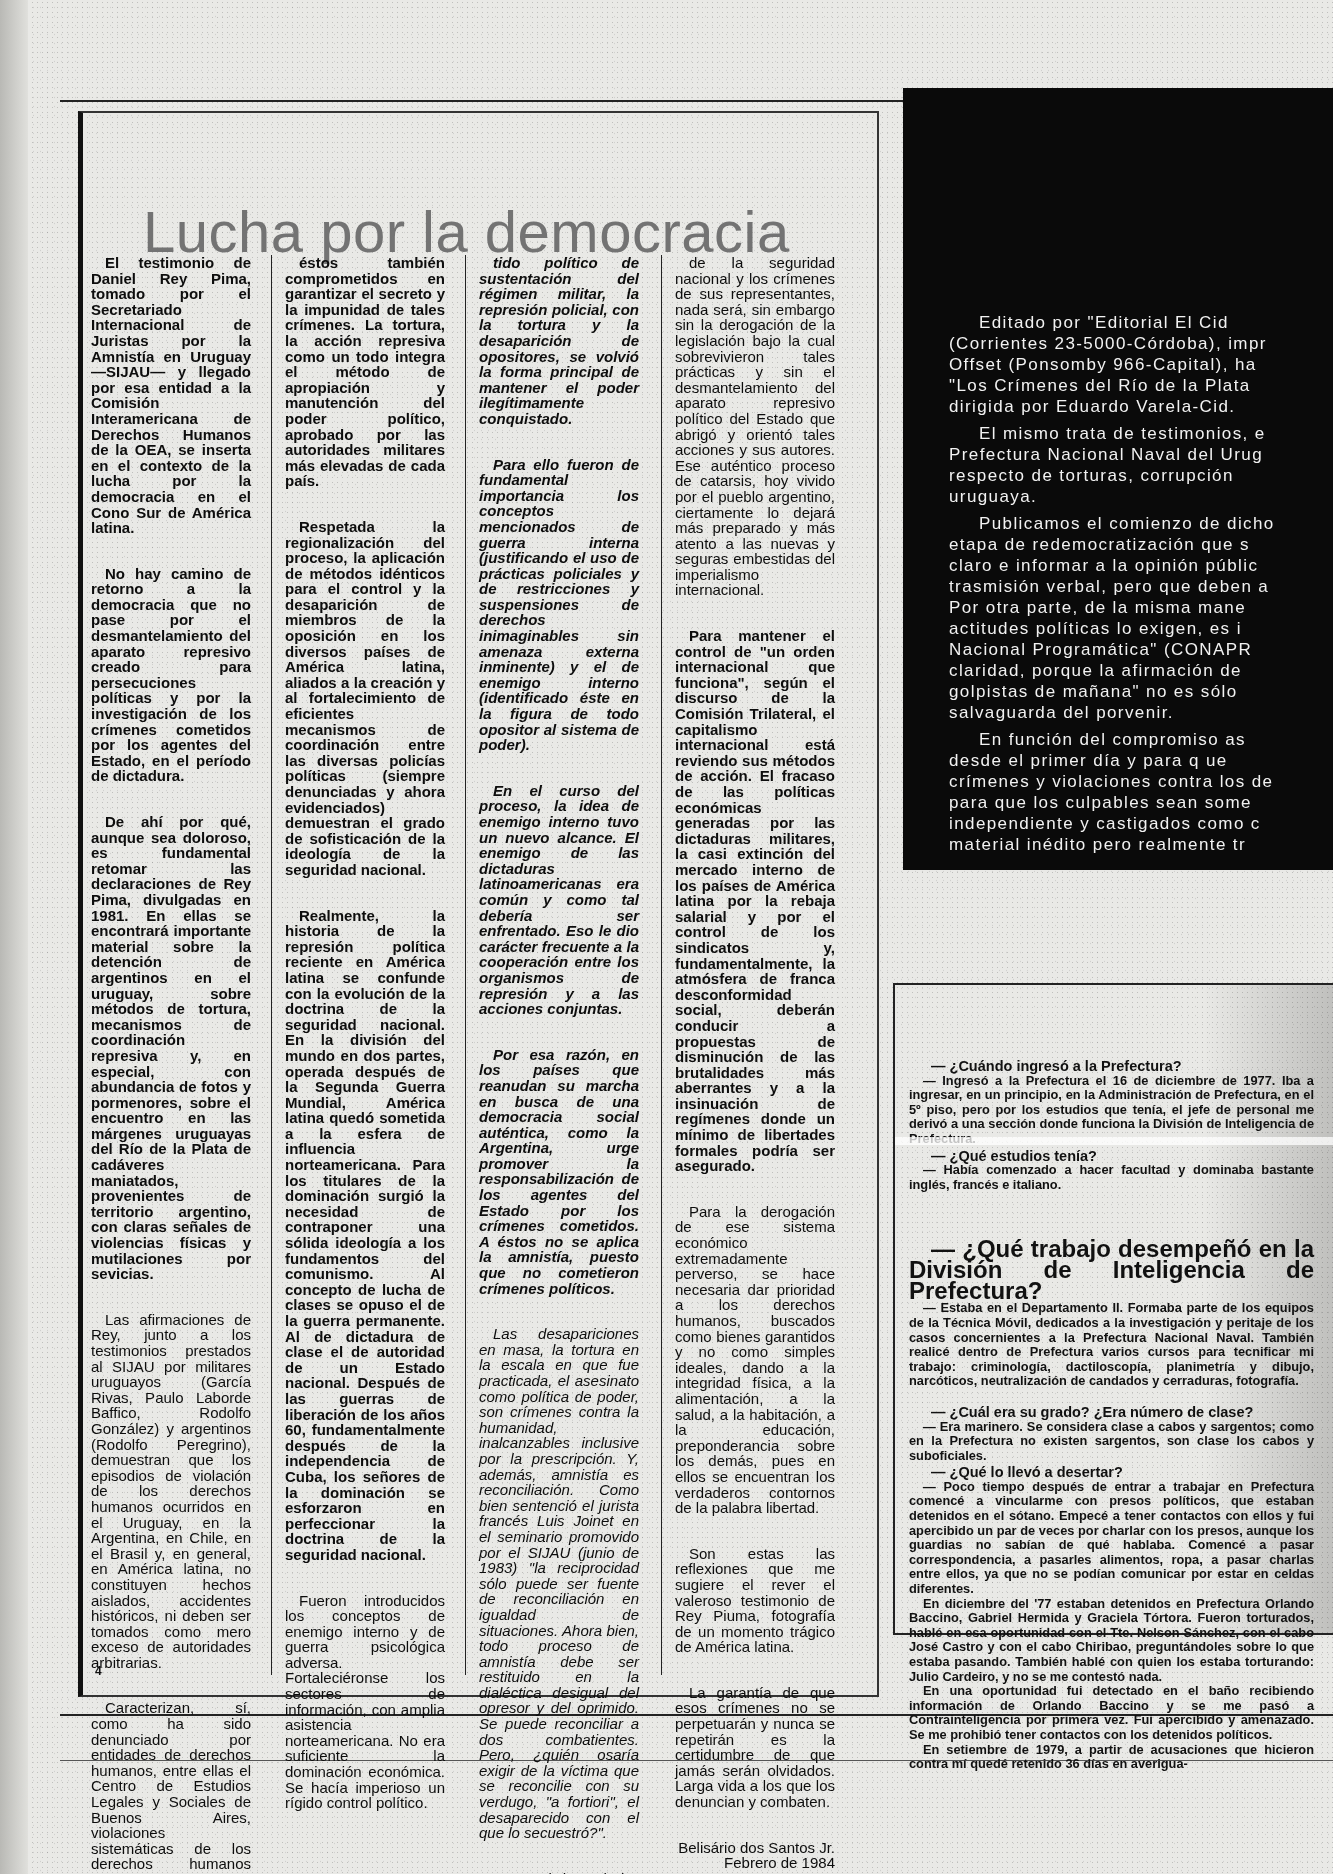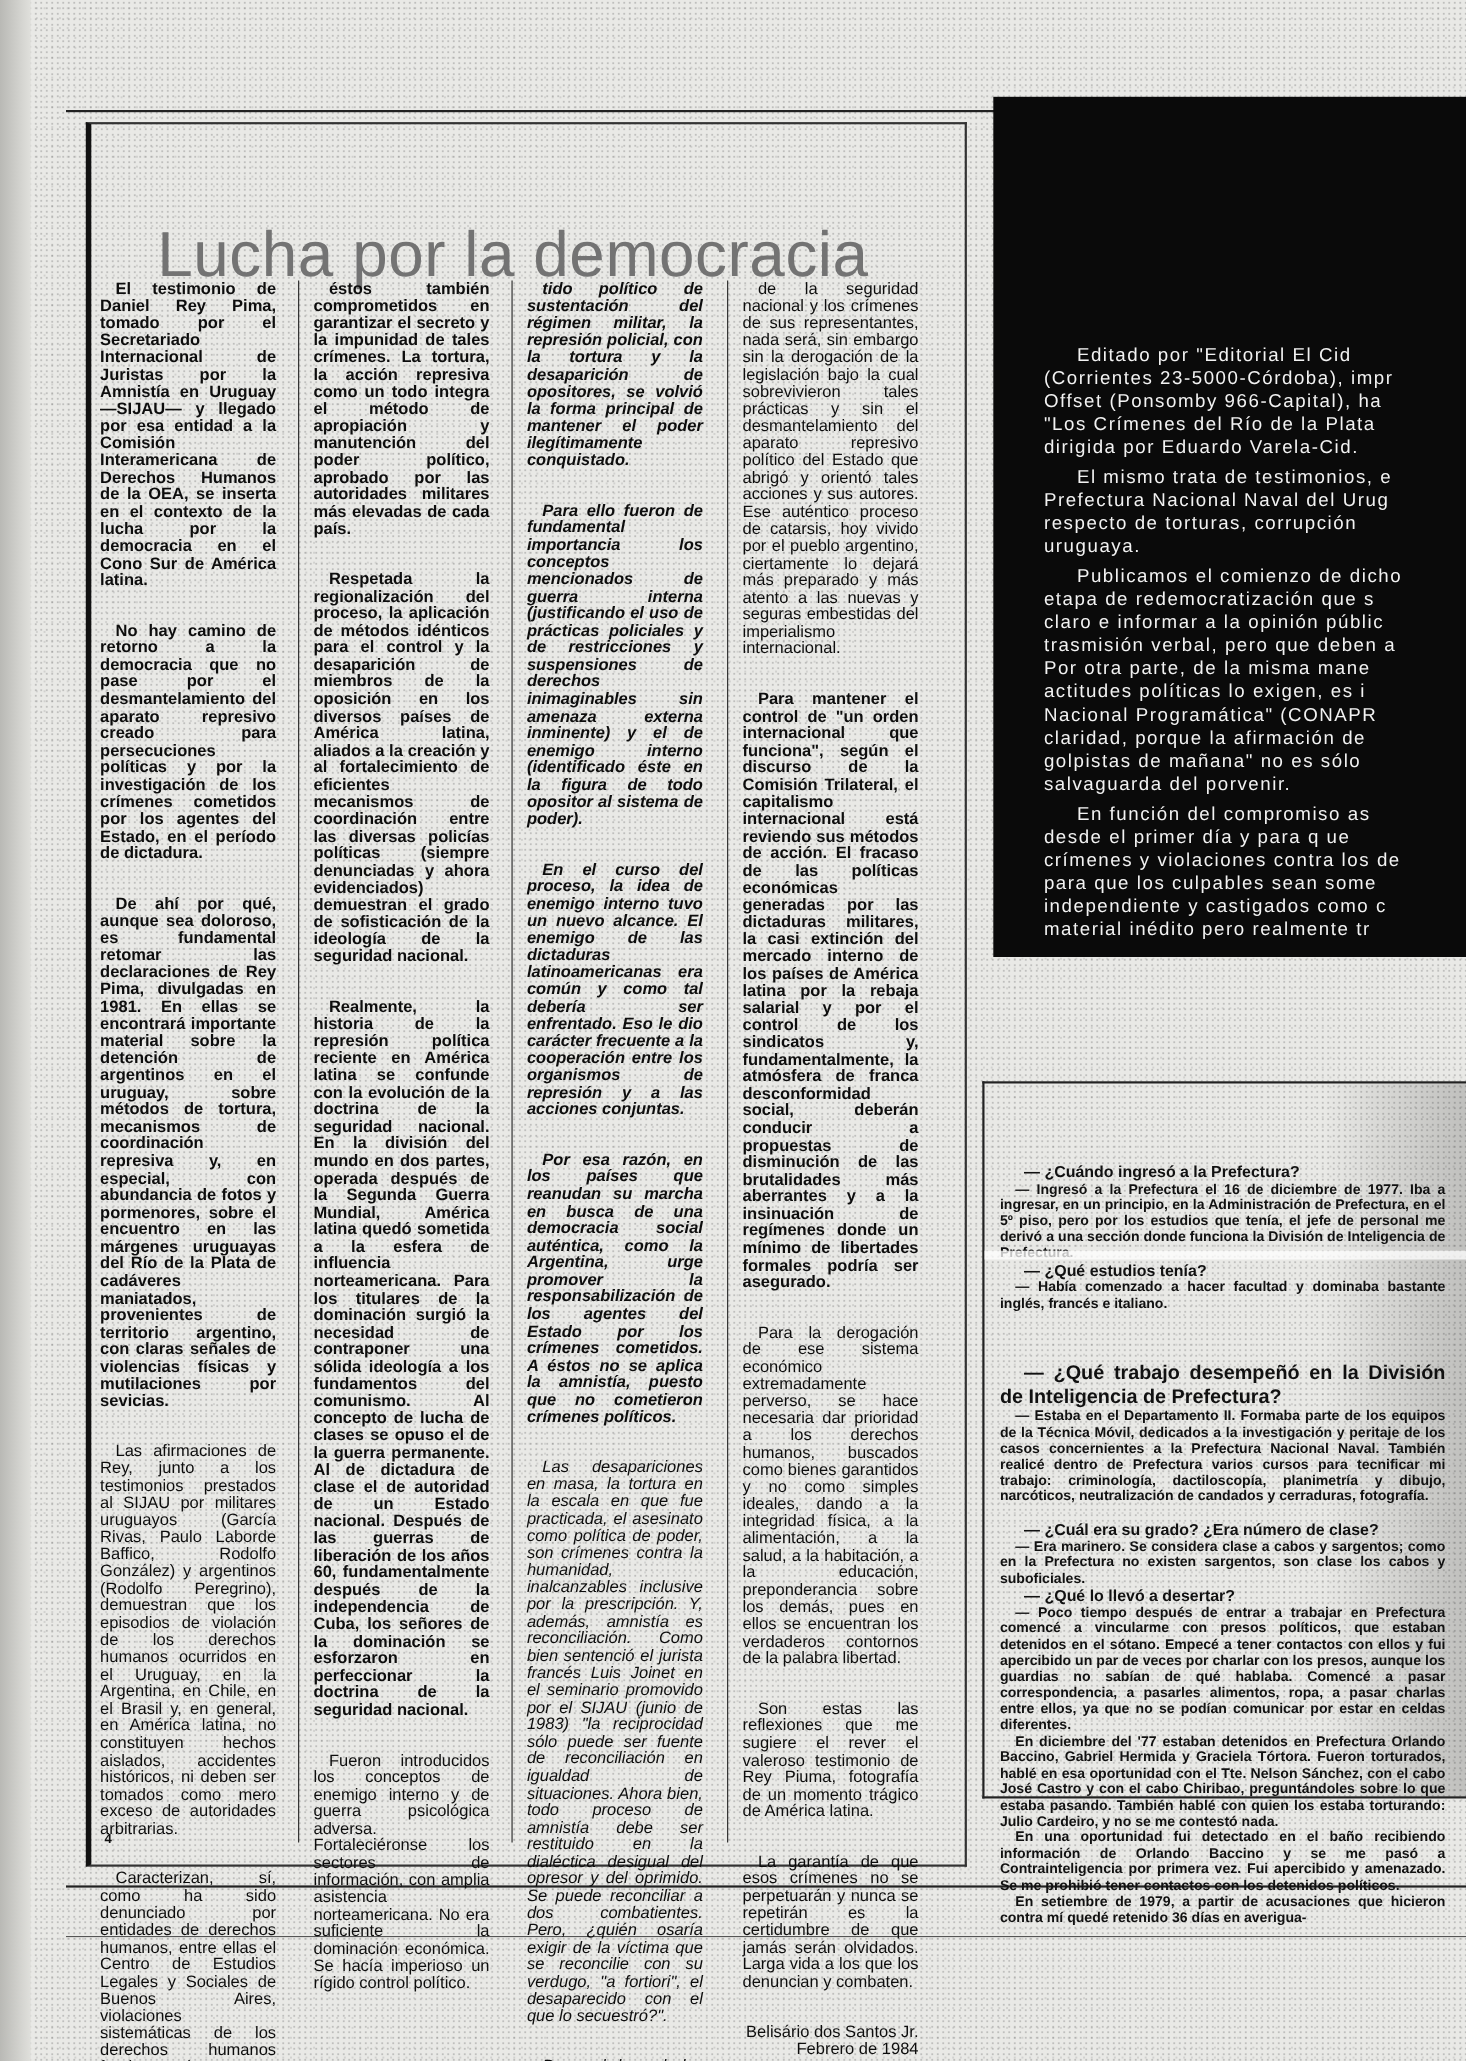--- a/index.html
+++ b/index.html
@@ -65,21 +65,21 @@
     position:absolute; left:893px; top:983px; width:440px; height:648px;
     border-left:2px solid #222; border-top:2px solid #222; border-bottom:2px solid #222;
     background:linear-gradient(90deg, rgba(0,0,0,0) 70%, rgba(0,0,0,0.18) 100%);
   }
   .interview-body {
     position:absolute; left:14px; top:72px; width:405px;
     font-size:12.8px; line-height:14.6px; font-weight:700; text-align:justify; color:#111;
   }
   .interview-body p { margin:0; text-indent:14px; }
   .interview-body p.q { font-size:14.5px; text-indent:22px; margin-top:2px; }
-  .interview-body p.q.big { font-size:18px; line-height:21px;margin-top:46px; }
+  .interview-body p.q.big { font-size:24px; line-height:21px;margin-top:46px; }
   .interview-body p.gap { margin-top:16px; }
   .foldline { position:absolute; left:0; width:100%; height:8px; background:rgba(255,255,255,0.75); }
   .page-number { position:absolute; left:95px; top:1664px; font-size:12px; font-weight:700; }
 </style>
 </head>
 <body>
 
 <div class="paper-noise"></div>
 <div class="left-edge"></div>
 <div class="frame-line" style="left:60px;top:100px;width:845px;height:2px;"></div>

